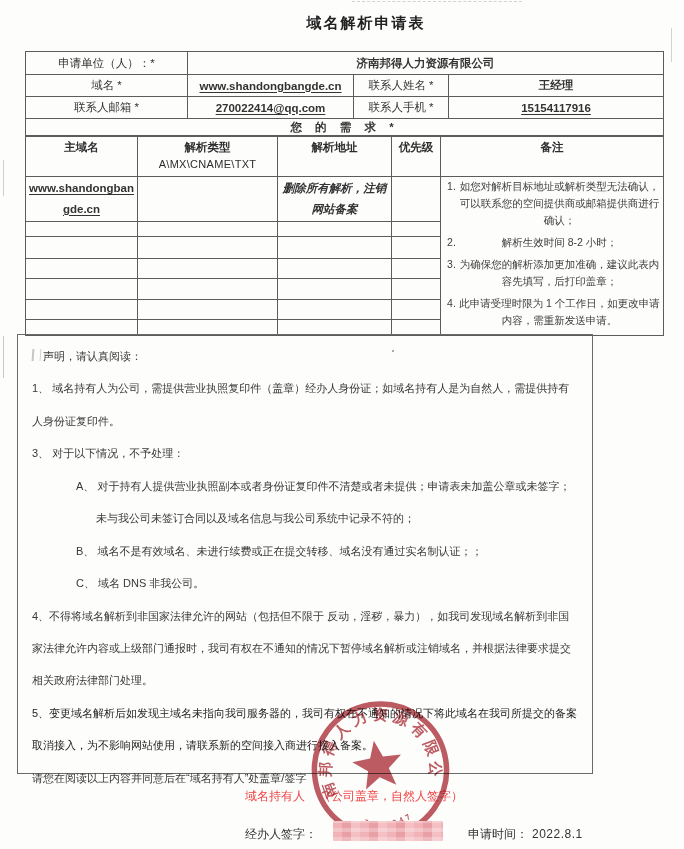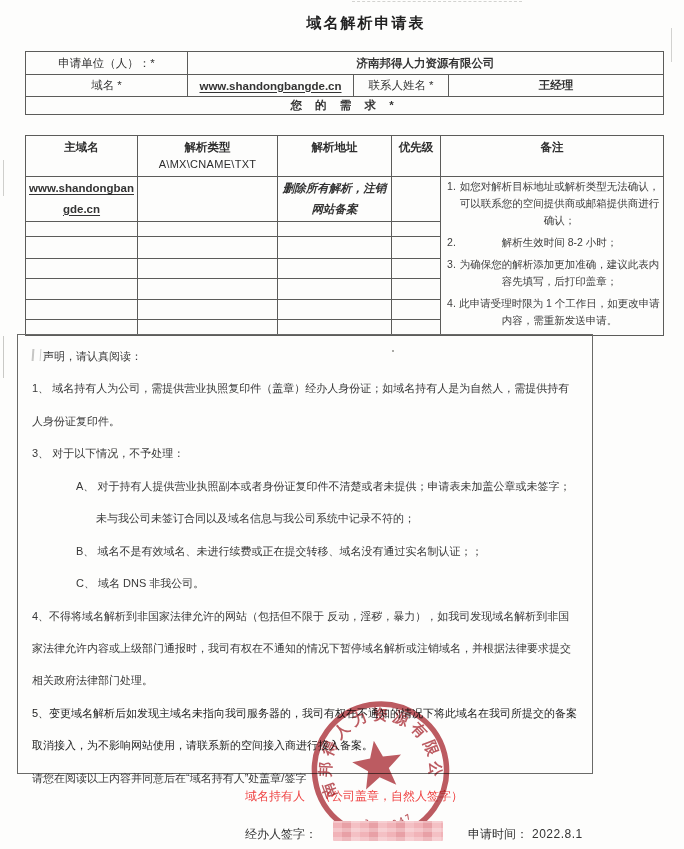--- a/index.html
+++ b/index.html
@@ -99,20 +99,26 @@
         <tr class="r1">
       <td class="lab">申请单位（人）：*</td>
       <td class="val left" colspan="3">济南邦得人力资源有限公司</td>
     </tr>
     <tr>
       <td class="lab">域名 *</td>
       <td class="val u">www.shandongbangde.cn</td>
       <td class="lab">联系人姓名 *</td>
       <td class="val">王经理</td>
     </tr>
+    <tr>
+      <td class="lab">联系人邮箱 *</td>
+      <td class="val u">270022414@qq.com</td>
+      <td class="lab">联系人手机 *</td>
+      <td class="val u">15154117916</td>
+    </tr>
     <tr class="r4">
       <td class="needs" colspan="4">您 的 需 求 *</td>
     </tr>
   </tbody>
     </table>
 
   <table class="tbl tbl-needs">
     <colgroup>
         <col style="width:112px">
         <col style="width:140px">

